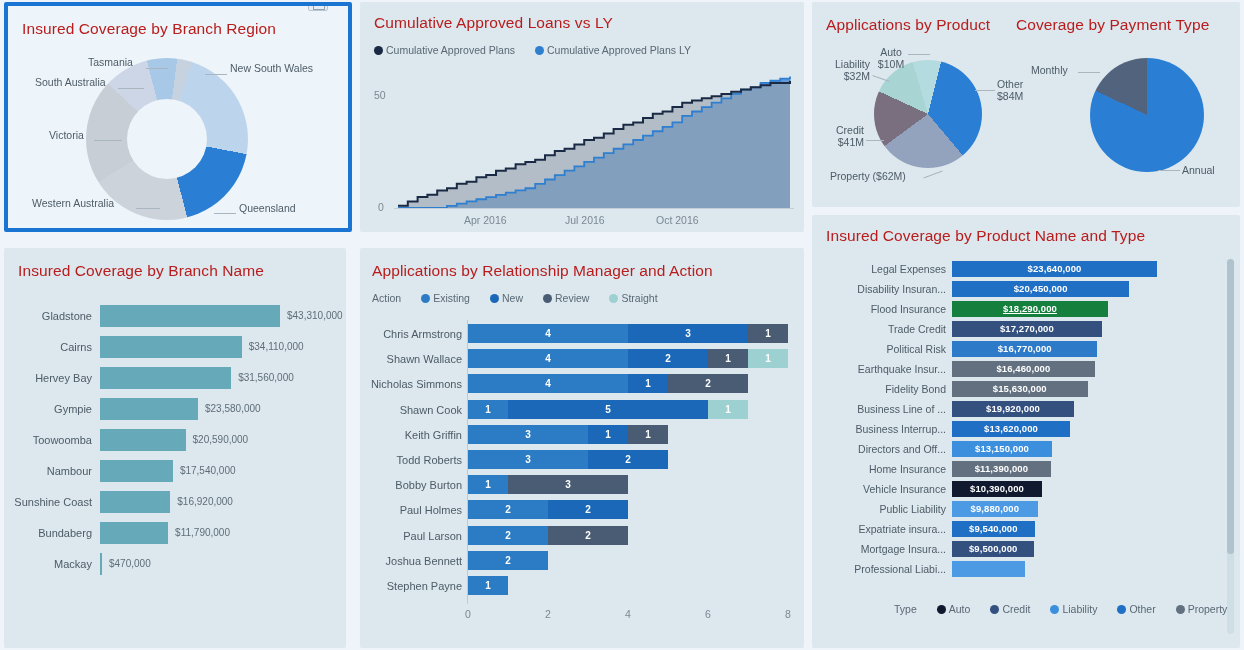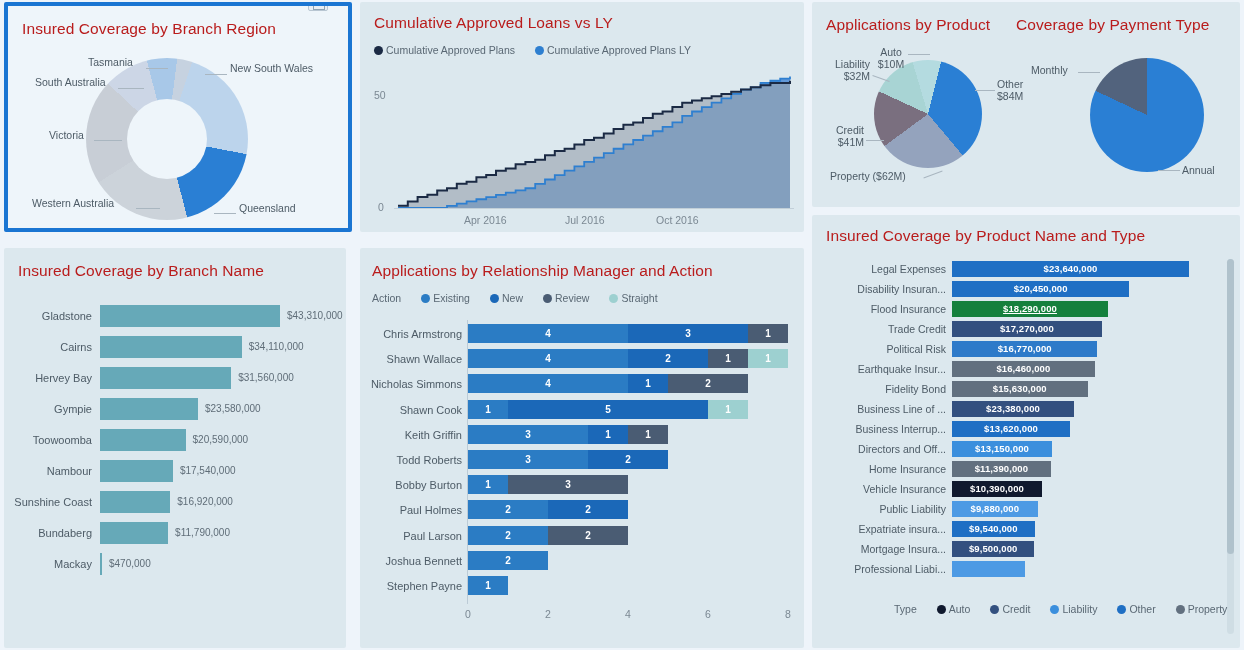--- a/index.html
+++ b/index.html
@@ -353,21 +353,21 @@
         <div class="axis-lbl" style="left: 425px; top: 2px;">8</div>
       </div>
   </div>
 
   <div class="card" id="card-product">
     <div class="card-title" style="position:absolute;left:14px;top:12px;">Insured Coverage by Product Name and Type</div>
 
     <div id="product-rows" style="position:absolute;left:0;top:44px;width:428px;">
         <div class="prow">
           <div class="prow-name" style="right: 294px;">Legal Expenses</div>
-          <div class="pbar" style="left: 140px; width: 237px; background: rgb(31, 111, 196);">$23,640,000</div>
+          <div class="pbar" style="left: 140px; width: 205px; background: rgb(31, 111, 196);">$23,640,000</div>
         </div>
         <div class="prow">
           <div class="prow-name" style="right: 294px;">Disability Insuran...</div>
           <div class="pbar" style="left: 140px; width: 177.337px; background: rgb(31, 111, 196);">$20,450,000</div>
         </div>
         <div class="prow">
           <div class="prow-name" style="right: 294px;">Flood Insurance</div>
           <div class="pbar" style="left: 140px; width: 156px; background: #15803d; text-decoration: underline;">$18,290,000</div>
         </div>
         <div class="prow">
@@ -381,21 +381,21 @@
         <div class="prow">
           <div class="prow-name" style="right: 294px;">Earthquake Insur...</div>
           <div class="pbar" style="left: 140px; width: 142.737px; background: rgb(98, 112, 127);">$16,460,000</div>
         </div>
         <div class="prow">
           <div class="prow-name" style="right: 294px;">Fidelity Bond</div>
           <div class="pbar" style="left: 140px; width: 135.539px; background: rgb(98, 112, 127);">$15,630,000</div>
         </div>
         <div class="prow">
           <div class="prow-name" style="right: 294px;">Business Line of ...</div>
-          <div class="pbar" style="left: 140px; width: 122.098px; background: rgb(51, 80, 127);">$23,380,000</div>
+          <div class="pbar" style="left: 140px; width: 122.098px; background: rgb(51, 80, 127);">$19,920,000</div>
         </div>
         <div class="prow">
           <div class="prow-name" style="right: 294px;">Business Interrup...</div>
           <div class="pbar" style="left: 140px; width: 118.109px; background: rgb(31, 111, 196);">$13,620,000</div>
         </div>
         <div class="prow">
           <div class="prow-name" style="right: 294px;">Directors and Off...</div>
           <div class="pbar" style="left: 140px; width: 100px; background: rgb(59, 143, 221);">$13,150,000</div>
         </div>
         <div class="prow">

